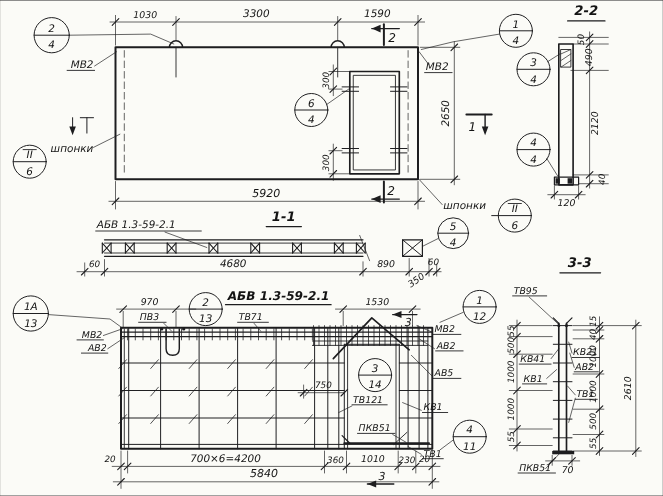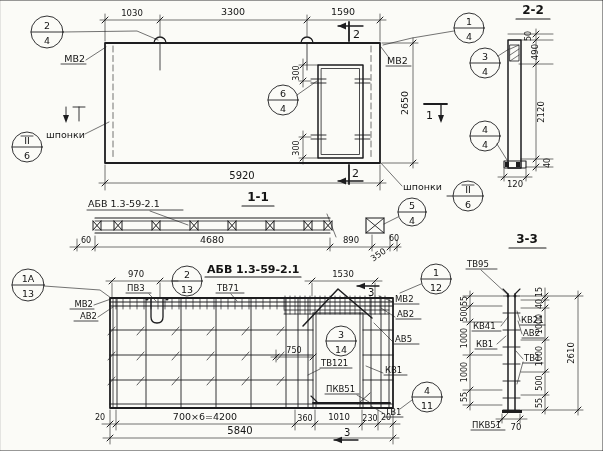--- a/index.html
+++ b/index.html
@@ -1,16 +1,16 @@
 <!DOCTYPE html>
 <html><head>
 <meta charset="utf-8">
 <style>
   html,body{margin:0;padding:0;background:#e8e8e4;}
-  .sheet{width:603px;height:451px;position:relative;background:#fbfbf7;overflow:hidden;}
+  .sheet{width:603px;height:451px;position:relative;background:#fbfbf7;overflow:hidden;font-style:italic;}
   svg{display:block}
   line,path,rect,circle,polyline{stroke:#1d1d1f;stroke-width:.9;fill:none;stroke-linecap:round;stroke-linejoin:round}
   polygon{fill:#1d1d1f;stroke:none}
   .w2{stroke-width:1.8}.w22{stroke-width:2.2}.w15{stroke-width:1.5}.w13{stroke-width:1.3}
   .w11{stroke-width:1.1}.w8{stroke-width:.8}.th{stroke-width:.62}
   .fillb{fill:#1d1d1f;stroke:none}
   .dash{stroke-dasharray:6 3.5}
   text{fill:#141414;font-family:"DejaVu Sans",sans-serif;font-size:9px;stroke:none}
   .mid{text-anchor:middle}.end{text-anchor:end}
   .t8{font-size:8px}.t85{font-size:8.5px}.t95{font-size:9.5px}.t10{font-size:10px}

